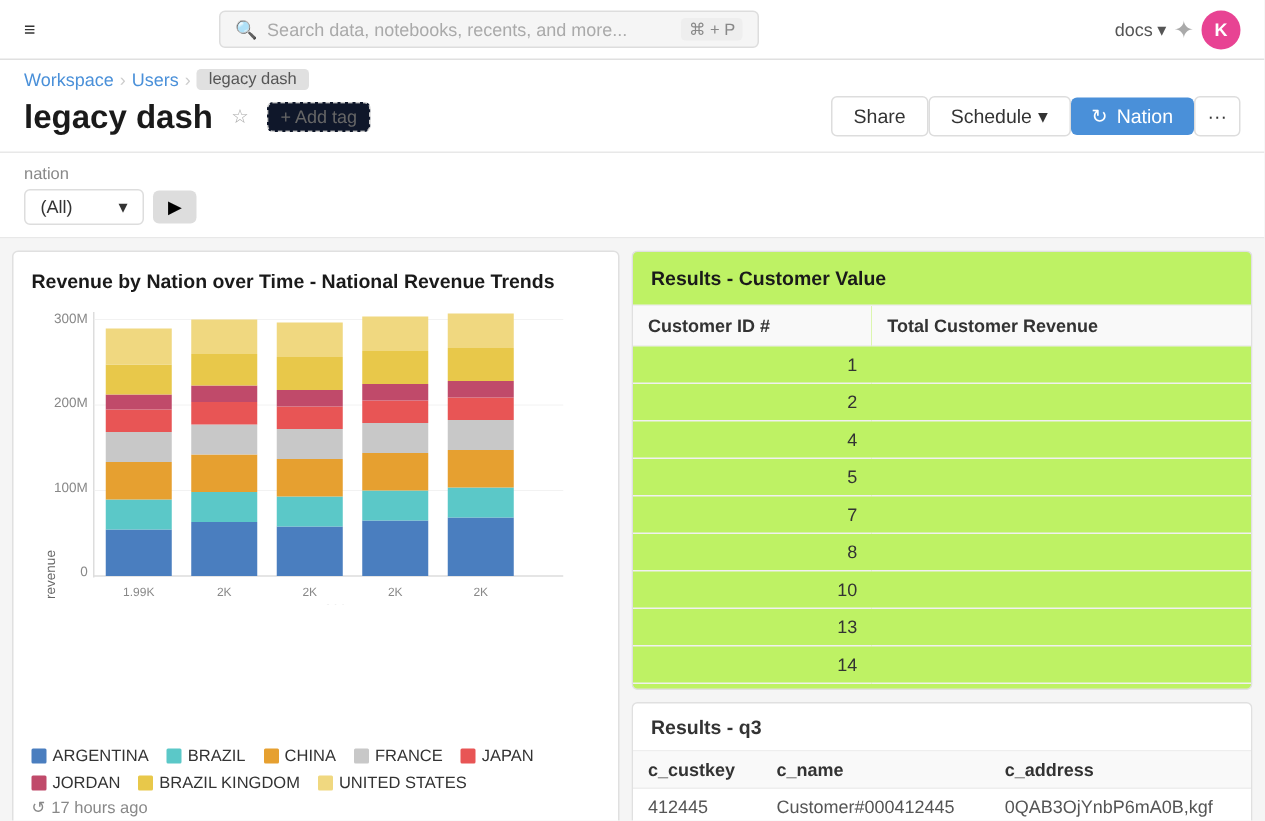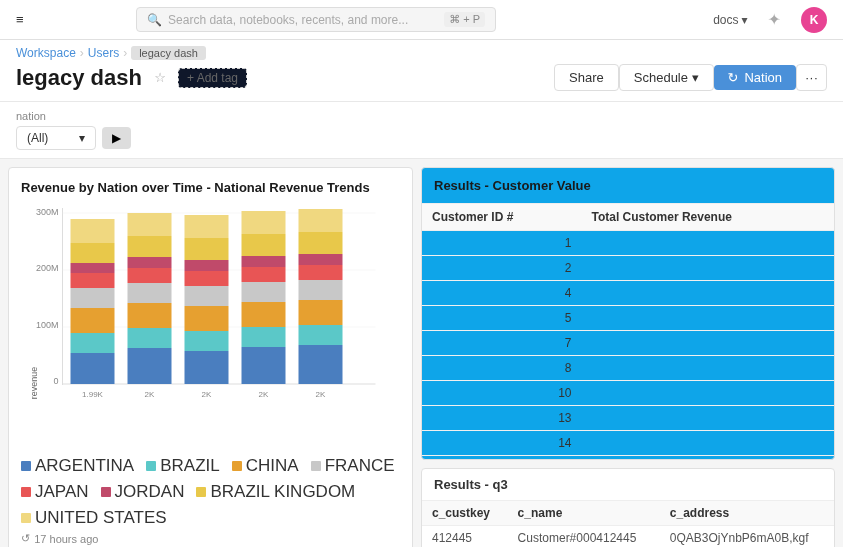--- a/index.html
+++ b/index.html
@@ -1,21 +1,21 @@
 <!DOCTYPE html>
 <html><head>
   <meta charset="utf-8">
   <style>
     * { margin: 0; padding: 0; box-sizing: border-box; }
     body { font-family: -apple-system, BlinkMacSystemFont, 'Segoe UI', sans-serif; font-size: 13px; background: #f5f5f5; color: #333; width: 843px; height: 547px; overflow: hidden; }
 
     
     .top-nav { background: #fff; border-bottom: 1px solid #e0e0e0; padding: 0 16px; height: 40px; display: flex; align-items: center; gap: 8px; }
     .search-bar { flex: 1; max-width: 360px; margin: 0 auto; position: relative; display: flex; align-items: center; background: #f5f5f5; border: 1px solid #ddd; border-radius: 4px; padding: 4px 10px; gap: 6px; color: #888; font-size: 12px; }
-    .nav-right { display: flex; align-items: center; gap: 20px; margin-left: auto; }
+    .nav-right { display: flex; align-items: center; gap: 5px; margin-left: auto; }
     .docs-btn { font-size: 12px; color: #555; display: flex; align-items: center; gap: 3px; cursor: pointer; }
     .avatar { width: 26px; height: 26px; background: #e84393; border-radius: 50%; display: flex; align-items: center; justify-content: center; color: #fff; font-size: 12px; font-weight: 600; }
     .star-icon { width: 20px; height: 20px; display: inline-flex; align-items: center; justify-content: center; color: #aaa; }
 
     
     .breadcrumb-bar { background: #fff; padding: 6px 16px 0; display: flex; align-items: center; gap: 4px; font-size: 12px; color: #888; }
     .breadcrumb-bar a { color: #4a90d9; text-decoration: none; }
     .breadcrumb-bar .sep { color: #ccc; }
 
     
@@ -40,39 +40,39 @@
     .main-content { display: flex; height: calc(547px - 40px - 60px - 40px); background: #f5f5f5; gap: 8px; padding: 8px; overflow: hidden; }
 
     
     .chart-panel { background: #fff; border: 1px solid #e0e0e0; border-radius: 4px; width: 405px; flex-shrink: 0; padding: 12px; overflow: hidden; display: flex; flex-direction: column; }
     .chart-title { font-size: 13px; font-weight: 600; margin-bottom: 8px; color: #1a1a1a; }
     .chart-area { flex: 1; position: relative; }
     .chart-timestamp { font-size: 11px; color: #888; margin-top: 4px; display: flex; align-items: center; gap: 4px; }
 
     
     .right-panels { flex: 1; display: flex; flex-direction: column; gap: 8px; overflow: hidden; }
-    .results-panel { background: #0ea5e9; border: 1px solid #e0e0e0; border-radius: 4px; flex: 1; overflow: hidden; display: flex; flex-direction: column; }
+    .results-panel { background: #bef264; border: 1px solid #e0e0e0; border-radius: 4px; flex: 1; overflow: hidden; display: flex; flex-direction: column; }
     .results-header { font-size: 13px; font-weight: 600; padding: 10px 12px; border-bottom: 1px solid #eee; color: #1a1a1a; }
     .results-table { overflow: auto; flex: 1; }
     .results-table table { width: 100%; border-collapse: collapse; font-size: 12px; }
     .results-table th { background: #f9f9f9; padding: 6px 10px; text-align: left; font-weight: 600; color: #333; border-bottom: 1px solid #eee; position: sticky; top: 0; }
     .results-table td { padding: 5px 10px; border-bottom: 1px solid #f0f0f0; color: #555; white-space: nowrap; overflow: hidden; text-overflow: ellipsis; max-width: 180px; }
     .results-table td:first-child { text-align: right; color: #333; }
 
     
     .bottom-panel { background: #fff; border: 1px solid #e0e0e0; border-radius: 4px; height: 90px; overflow: hidden; display: flex; flex-direction: column; }
     .bottom-header { font-size: 13px; font-weight: 600; padding: 8px 12px; border-bottom: 1px solid #eee; }
     .bottom-table-wrap { overflow: auto; flex: 1; }
     .bottom-table { width: 100%; border-collapse: collapse; font-size: 12px; }
     .bottom-table th { background: #f9f9f9; padding: 5px 10px; text-align: left; font-weight: 600; color: #333; border-bottom: 1px solid #eee; }
     .bottom-table td { padding: 5px 10px; border-bottom: 1px solid #f0f0f0; color: #555; }
 
     
     .chart-svg { width: 100%; height: 200px; }
-    .legend { display: flex; flex-wrap: wrap; gap: 6px 12px; margin-top: 6px; font-size: 17px; color: #333; }
+    .legend { display: flex; flex-wrap: wrap; gap: 6px 12px; margin-top: 6px; font-size: 11px; color: #333; }
     .legend-item { display: flex; align-items: center; gap: 4px; }
     .legend-dot { width: 10px; height: 10px; border-radius: 1px; flex-shrink: 0; }
 
     .kbd { background: #eee; border-radius: 3px; padding: 1px 5px; font-size: 11px; color: #888; }
   </style>
 </head>
 <body>
 
 <div class="top-nav">
   <div style="display:flex;align-items:center;gap:6px;font-size:13px;">

